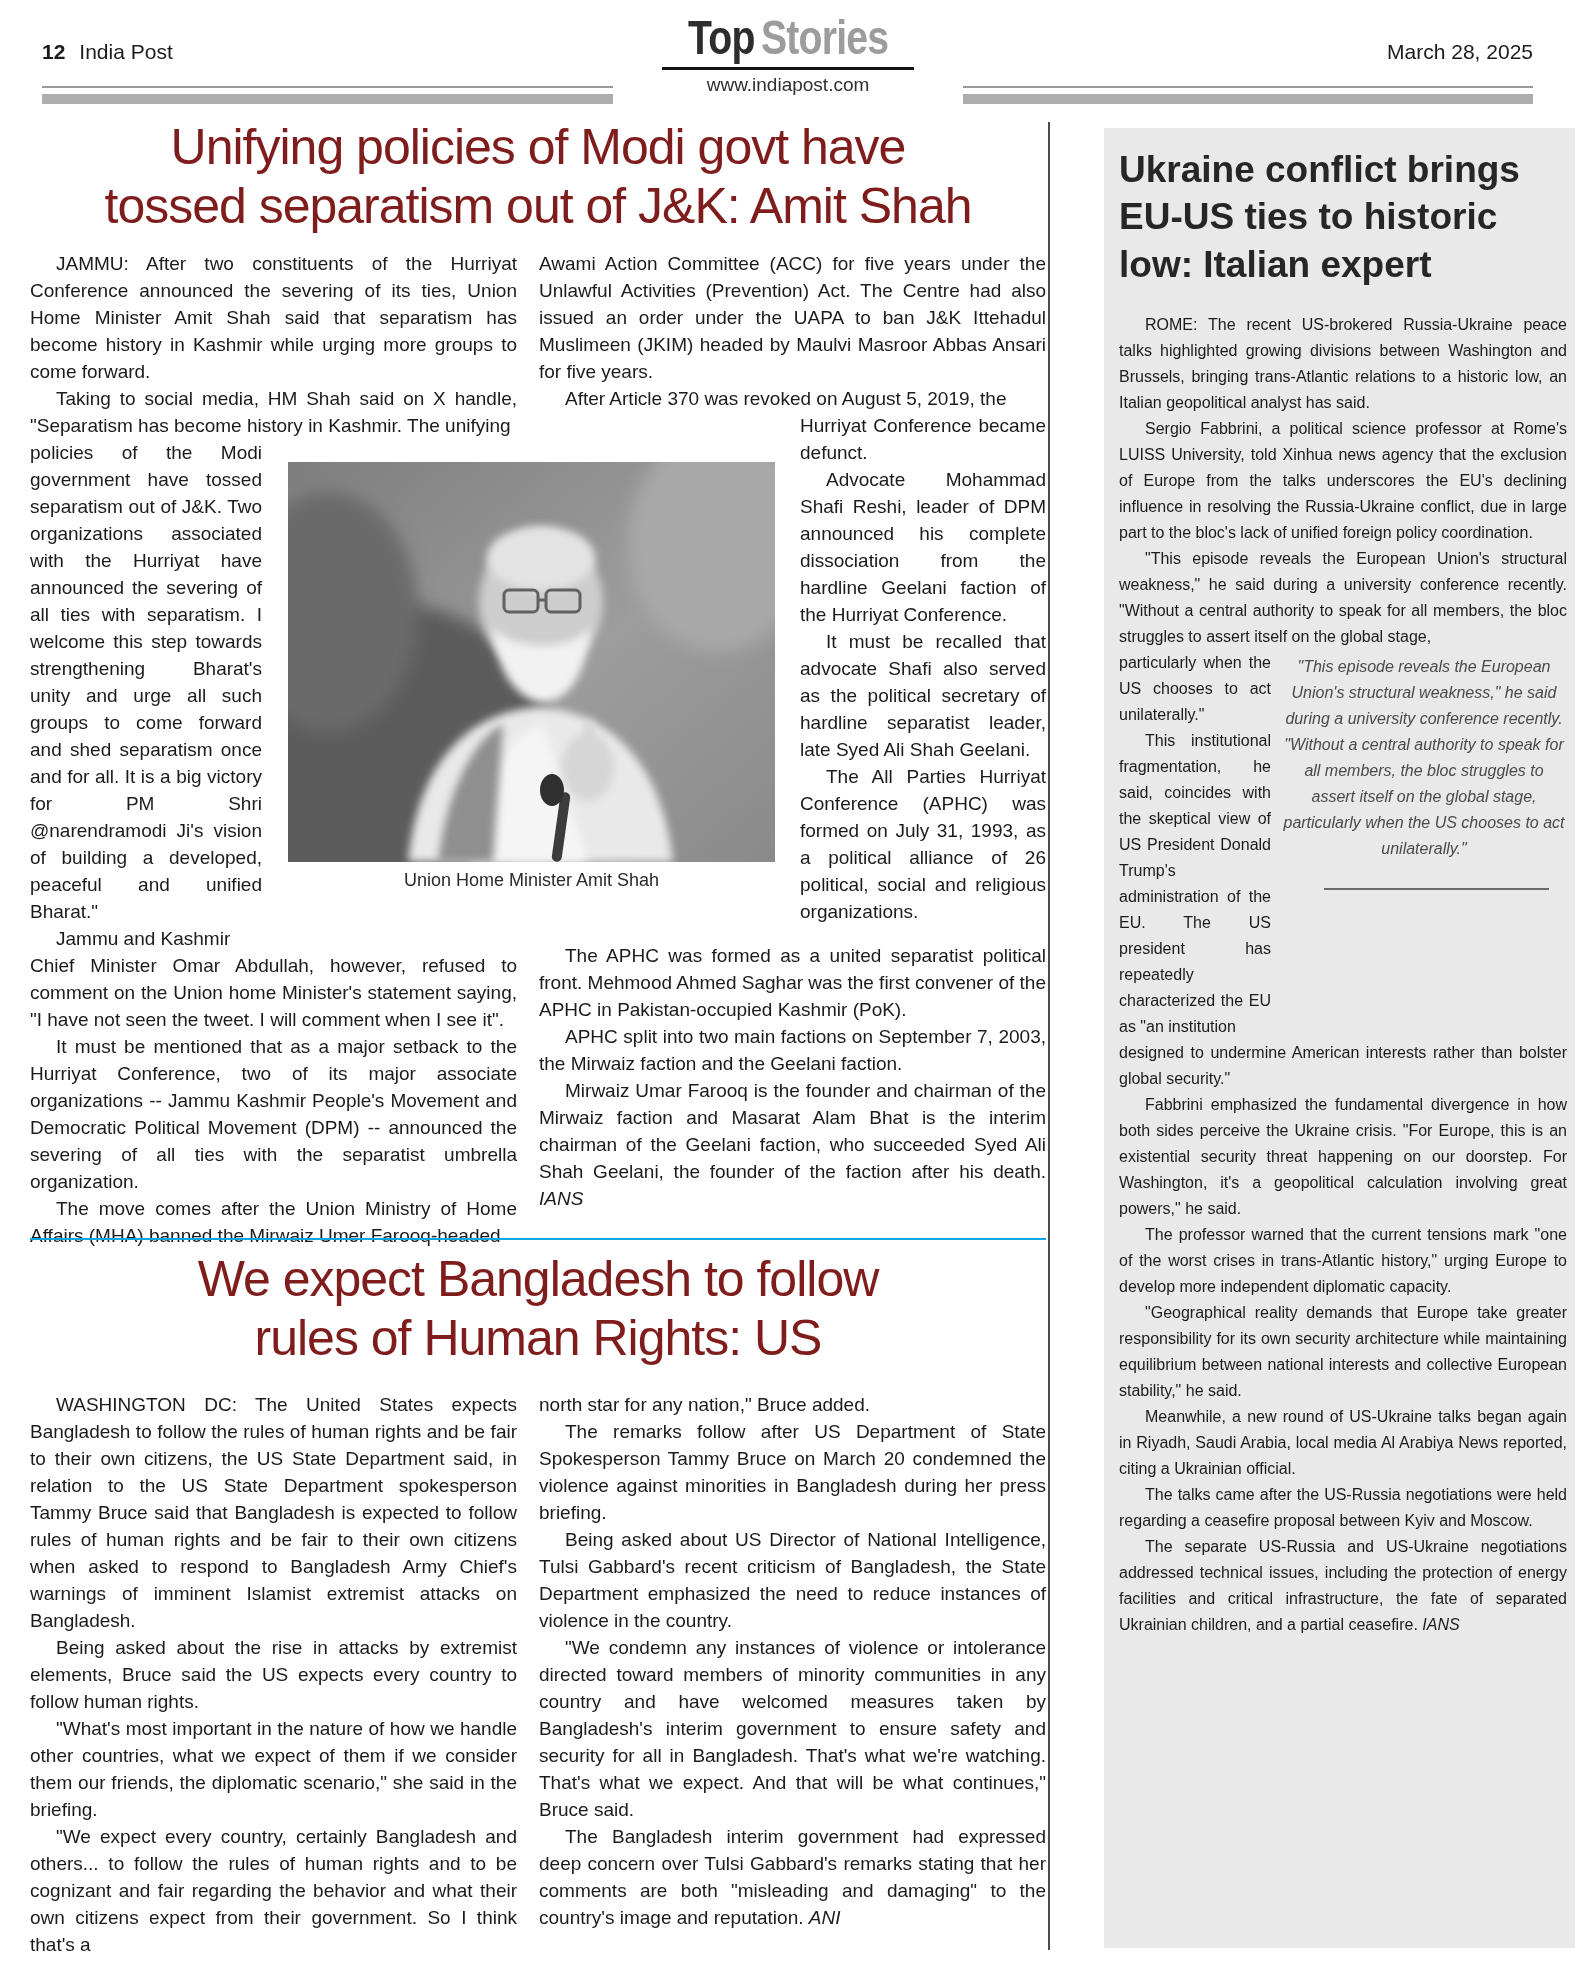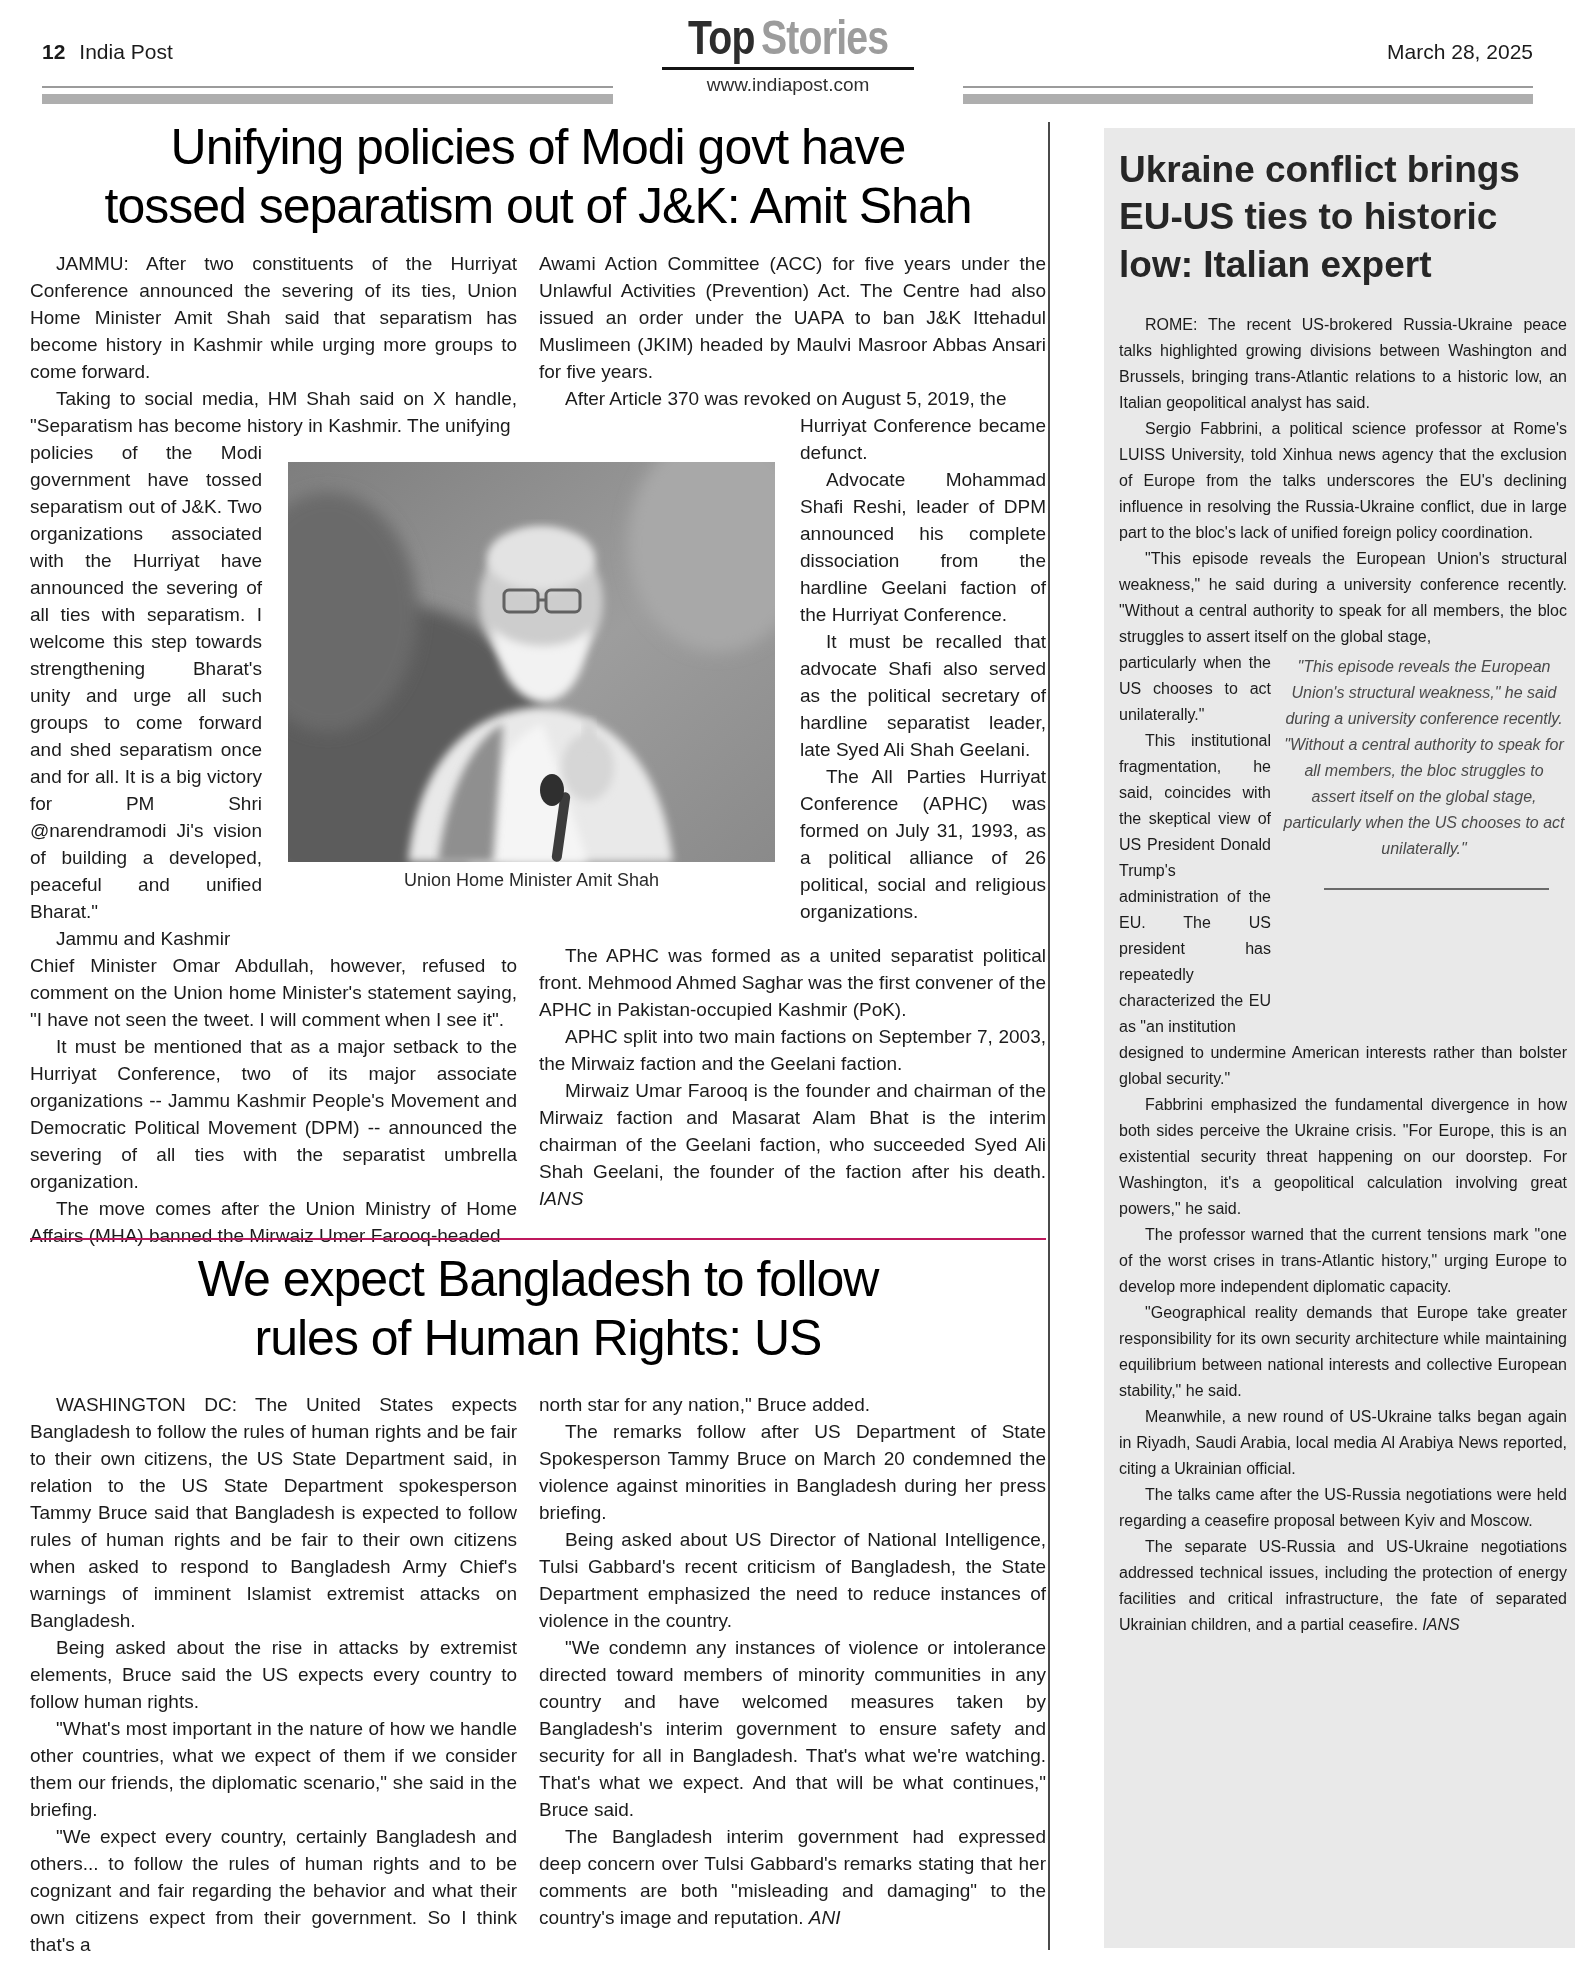--- a/index.html
+++ b/index.html
@@ -24,21 +24,21 @@
   .logo-underline{width:252px;height:3px;background:#141414;margin:1px auto 4px auto;}
   .site-url{font-size:19px;color:#2f2f2f;}
 
   
   p{margin:0;text-align:justify;text-indent:26px;}
   p.ni{text-indent:0;}
   .bodytext p{font-size:19px;line-height:27px;}
 
   
   .article1{left:30px;top:118px;width:1016px;}
-  .headline{font-weight:400;letter-spacing:-1px;color:#000000;text-align:center;line-height:1.17;}
+  .headline{font-weight:400;letter-spacing:-1px;color:#7f1d1d;text-align:center;line-height:1.17;}
   .headline.h-big{font-size:50px;}
   .art1-body{display:flex;gap:22px;margin-top:15px;position:relative;}
   .col-a{width:487px;}
   .col-b{width:507px;}
   .narrow-left{width:232px;min-height:505px;}
   .narrow-right{width:246px;margin-left:auto;min-height:530px;}
   .photo{left:258px;top:344px;width:487px;height:400px;z-index:2;}
   .photo svg{display:block;width:100%;height:100%;}
   .caption{left:258px;top:752px;width:487px;text-align:center;font-size:18px;color:#2a2a2a;z-index:2;}
 
@@ -52,21 +52,21 @@
                       text-align:left;margin:4px 0 24px 0;letter-spacing:0;}
   .ukraine .bodytext p{font-size:16px;line-height:26px;}
   .uk-wrap{display:flex;gap:10px;}
   .uk-wrap-left{width:152px;flex:none;}
   .uk-quote-col{flex:1;}
   .pull-quote{font-style:italic;font-size:27px;line-height:34px;color:#4a4a4a;
               text-align:center;text-indent:0;margin-top:4px;}
   .quote-rule{width:225px;height:2px;background:#6a6a6a;margin:26px 18px 10px auto;}
 
   
-  .bangla{left:30px;top:1238px;width:1016px;border-top:2px solid #be185d;padding-top:10px;}
+  .bangla{left:30px;top:1238px;width:1016px;border-top:2px solid #0ea5e9;padding-top:10px;}
   .bangla .art-cols{display:flex;gap:22px;margin-top:24px;}
 </style>
 </head>
 <body>
 
 <div class="abs hdr-left">
   <span class="pn">12</span><span>India Post</span>
 </div>
 <div class="abs hdr-date">March 28, 2025</div>
 

